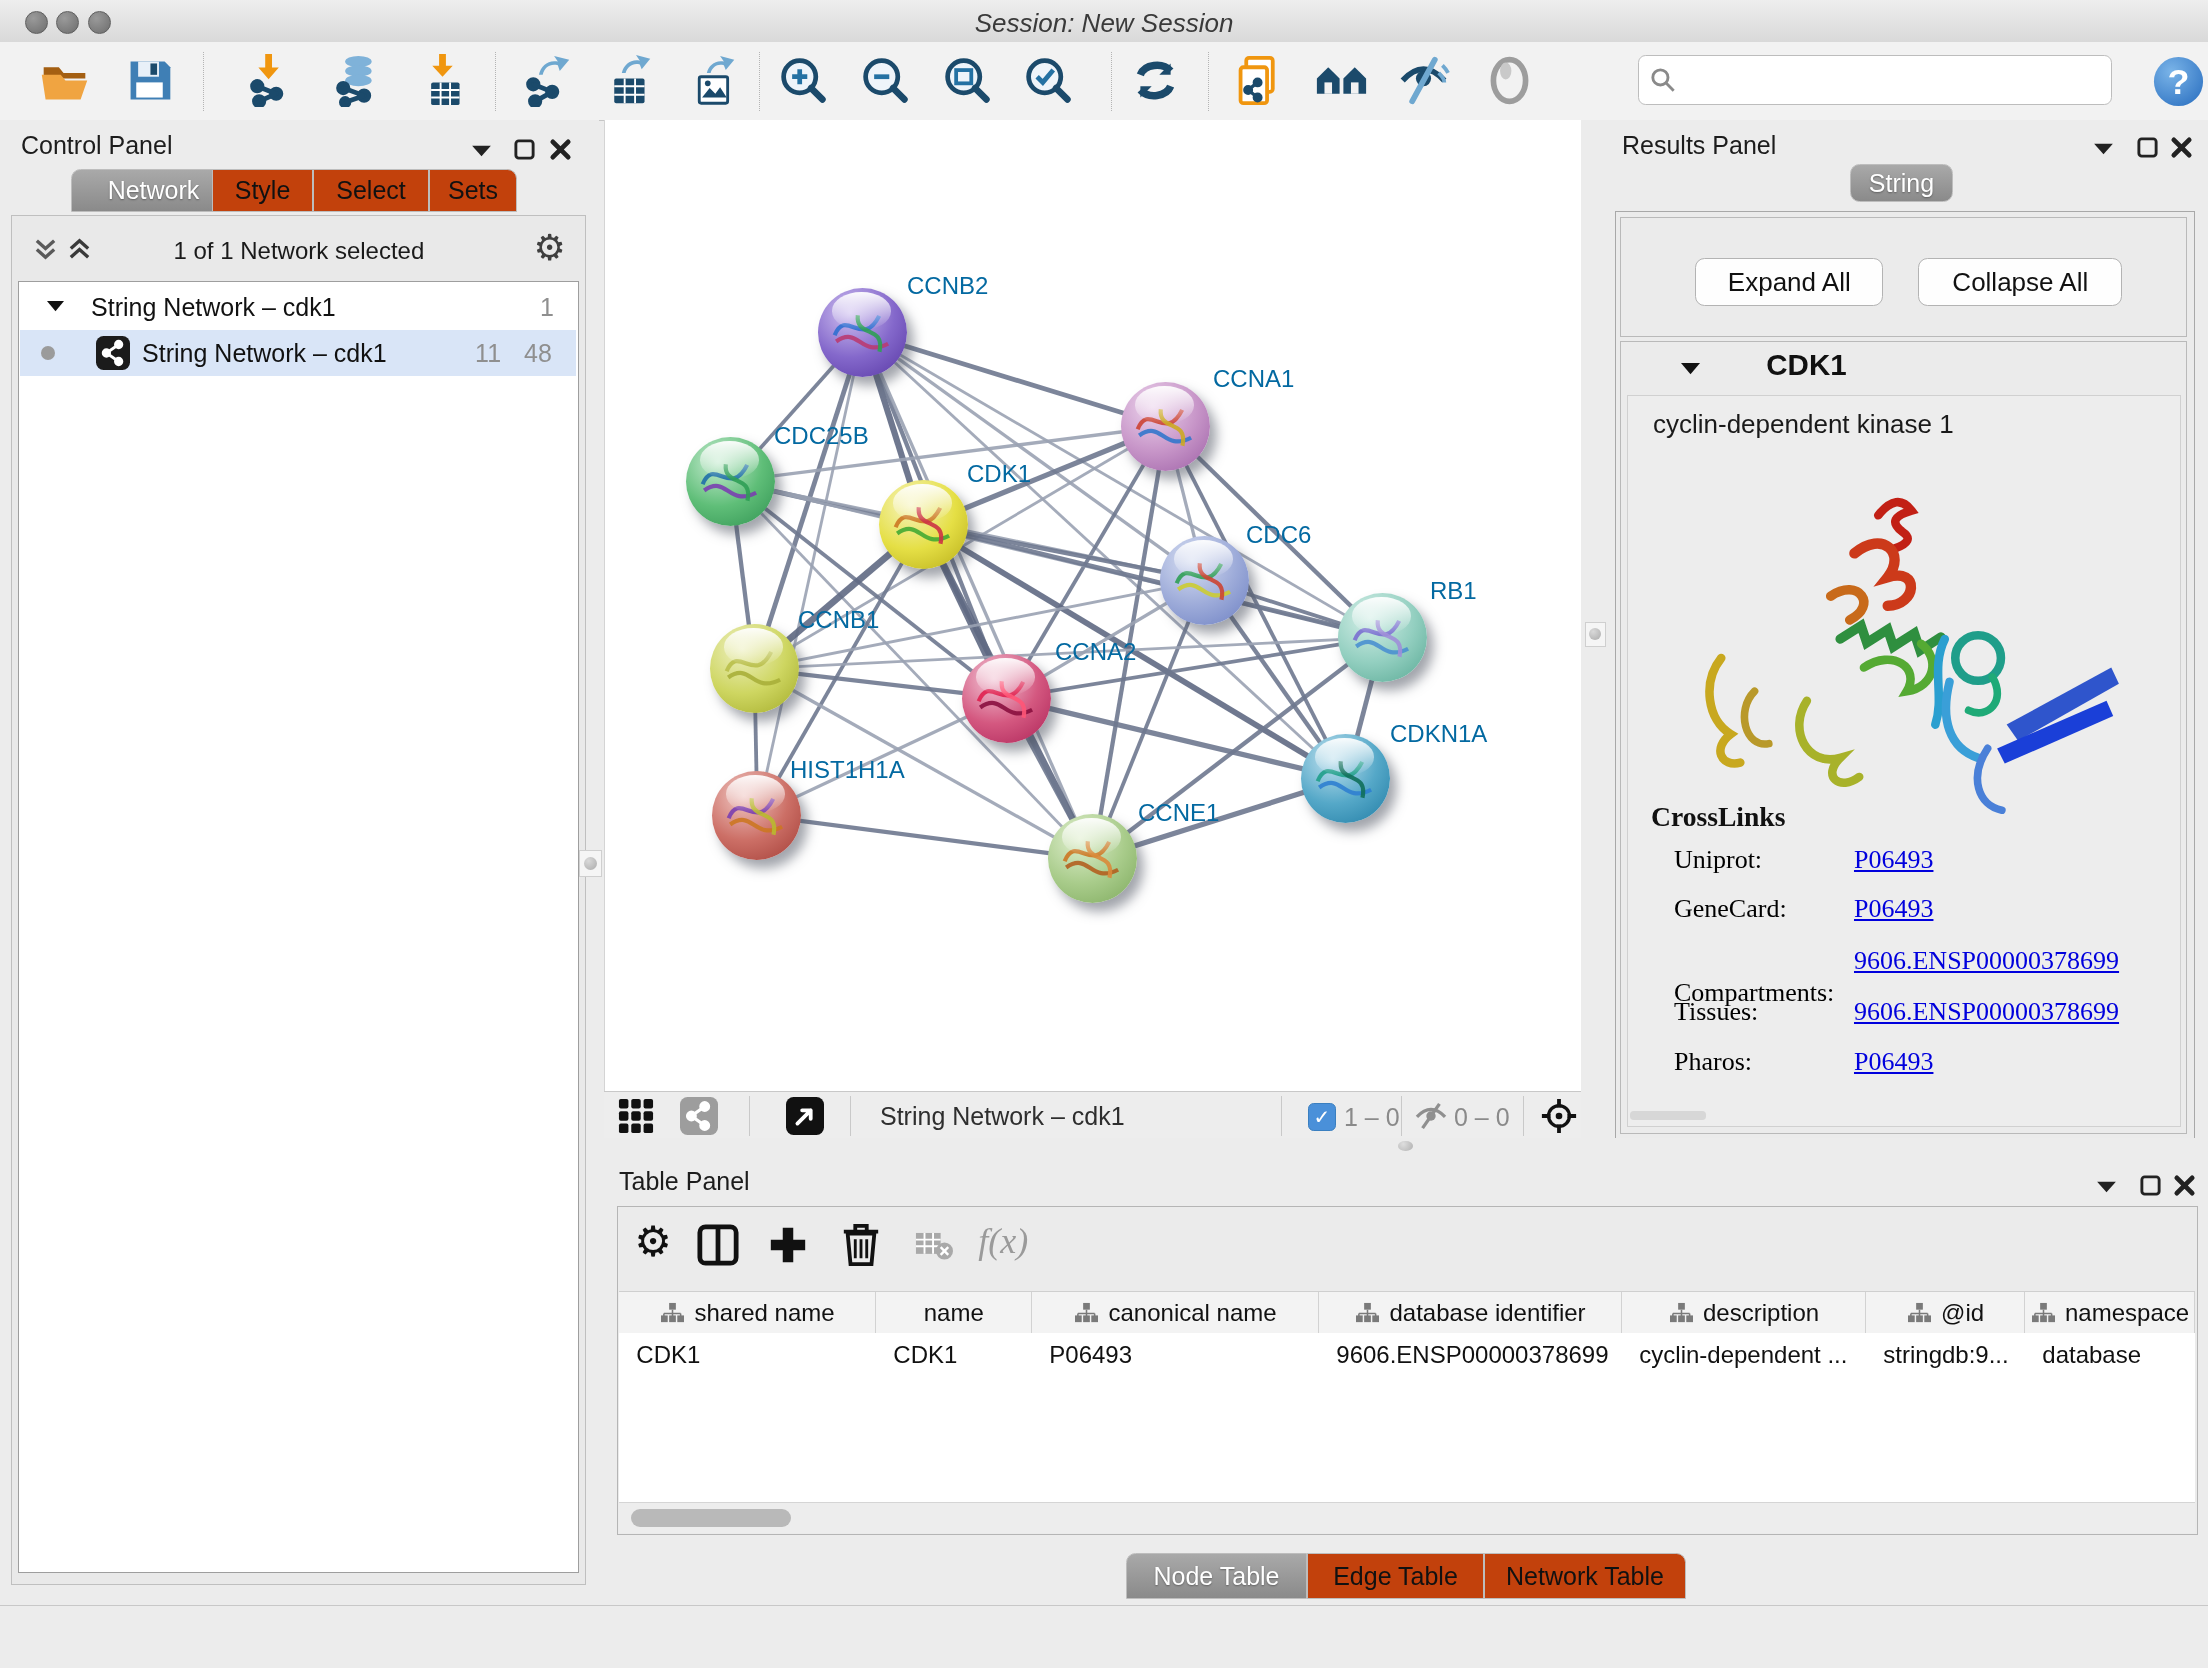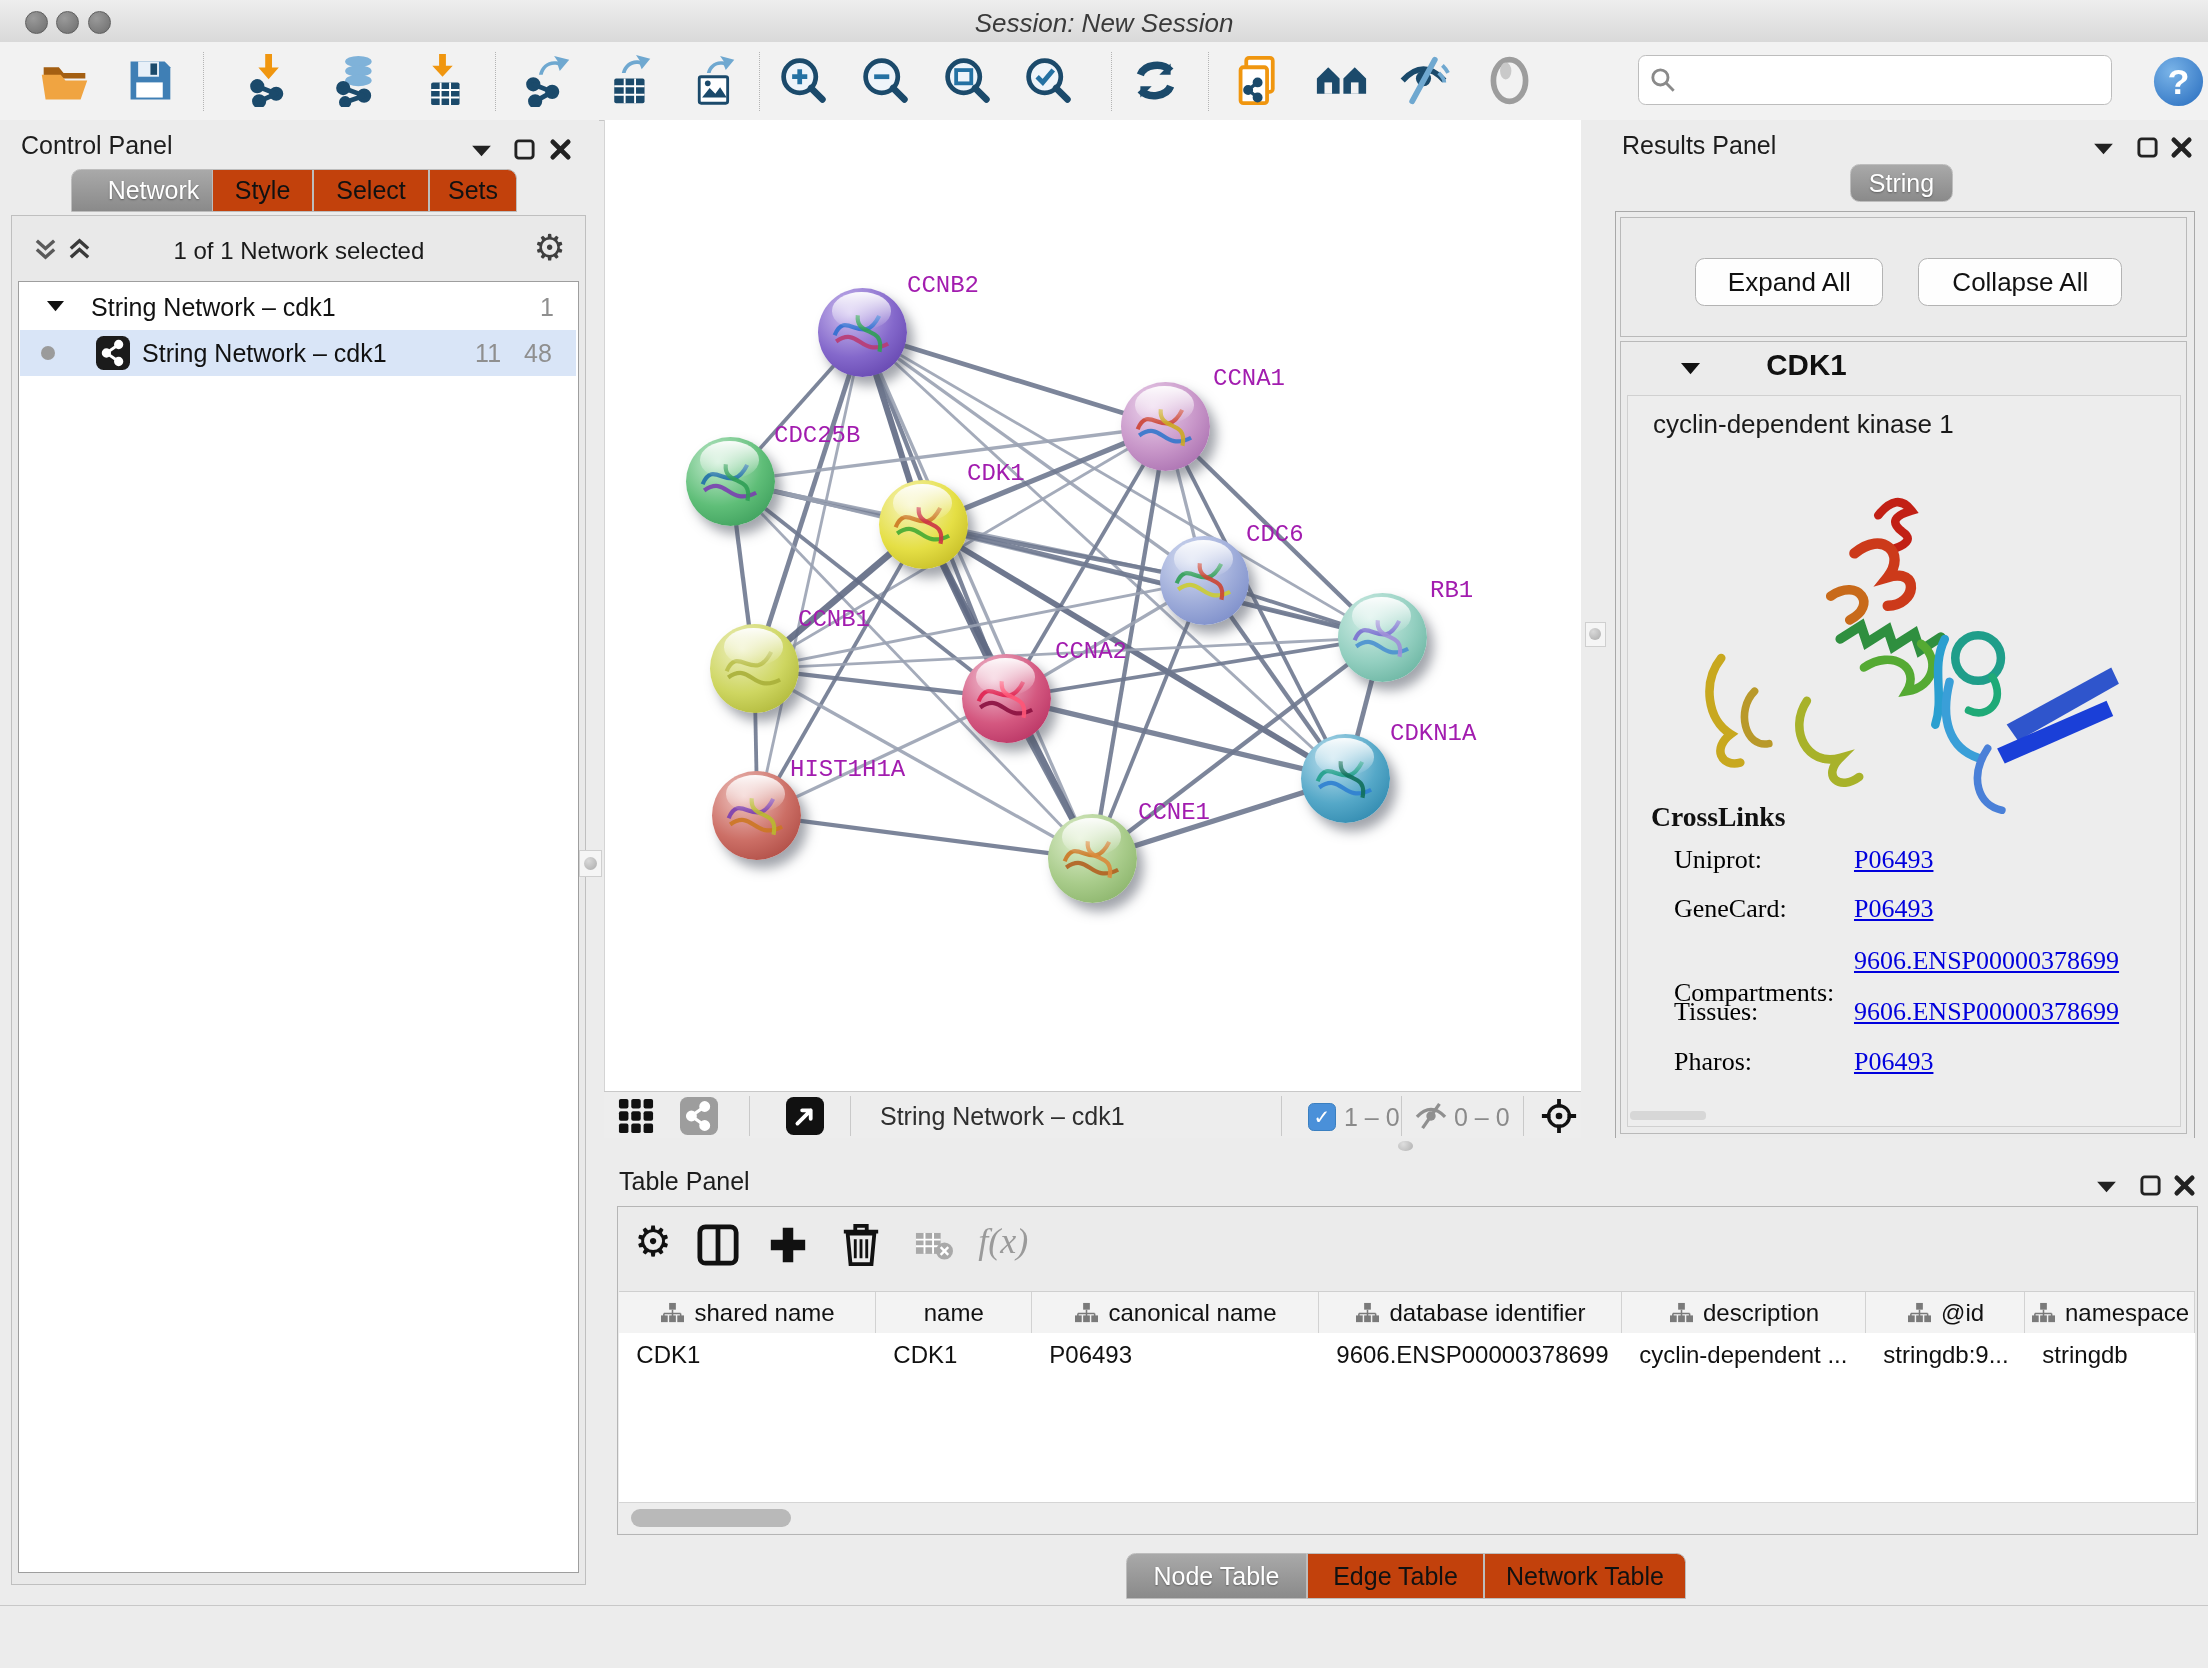--- a/index.html
+++ b/index.html
@@ -39,21 +39,21 @@
   #cp-list-row-sel{background:#d9e5f7;}
   .treelabel{font-size:25px;color:#111;}
   .count{font-size:25px;color:#8f8f8f;}
   .shareicon{width:34px;height:34px;border-radius:7.6px;background:#1b1b1b;}
 
   
   #canvas{left:604px;top:120px;width:977px;height:971px;background:#fff;border-left:1px solid #d4d4d4;}
   .gnode{position:absolute;border-radius:50%;}
   .gloss{position:absolute;left:16%;top:5%;width:66%;height:42%;border-radius:50%;
          background:linear-gradient(rgba(255,255,255,.95),rgba(255,255,255,0));}
-  .glabel{position:absolute;font-size:24px;color:#a21caf;white-space:nowrap;font-family:Liberation Mono, monospace;}
+  .glabel{position:absolute;font-size:24px;color:#0369a1;white-space:nowrap;}
 
   
   #netbar{left:604px;top:1091px;width:977px;height:48px;background:#ededed;border-top:1px solid #c8c8c8;}
   .nbsep{top:3.8px;width:0;height:40px;border-left:1px solid #c9c9c9;}
   .nbtext{font-size:25px;color:#8a8a8a;}
 
   
   .rp-btn{height:46px;background:#fefefe;border:1.9px solid #b3b3b3;border-radius:9.5px;
           font-size:26px;color:#111;display:flex;align-items:center;justify-content:center;cursor:pointer;}
   .serif{font-family:"Liberation Serif","DejaVu Serif",serif;}
@@ -770,21 +770,21 @@
           <span>namespace</span>
         </div>
       </div>
     <div class="abs" id="table-row0" style="left:1px;top:126px;display:flex">
         <div class="tdcell" style="width: 257px;">CDK1</div>
         <div class="tdcell" style="width: 156px;">CDK1</div>
         <div class="tdcell" style="width: 287px;">P06493</div>
         <div class="tdcell" style="width: 303px;">9606.ENSP00000378699</div>
         <div class="tdcell" style="width: 244px;">cyclin-dependent ...</div>
         <div class="tdcell" style="width: 159px;">stringdb:9...</div>
-        <div class="tdcell" style="width: 170px;">stringdb</div>
+        <div class="tdcell" style="width: 170px;">database</div>
       </div>
     <div class="abs" style="left:1px;top:170px;width:1576px;height:125px;background:#fff"></div>
     <div class="abs" style="left:1px;top:295px;width:1576px;height:30px;background:#ededed;border-top:1px solid #d5d5d5">
       <span class="abs" style="left:11.4px;top:5.7px;width:160px;height:18px;border-radius:9.5px;background:#b9b9b9"></span>
     </div>
   </div>
 
   <div class="abs tab first sel" style="left:522px;top:397px;width:181px;height:46px">Node Table</div>
   <div class="abs tab" style="left:703px;top:397px;width:177px;height:46px">Edge Table</div>
   <div class="abs tab last" style="left:880px;top:397px;width:202px;height:46px">Network Table</div>

